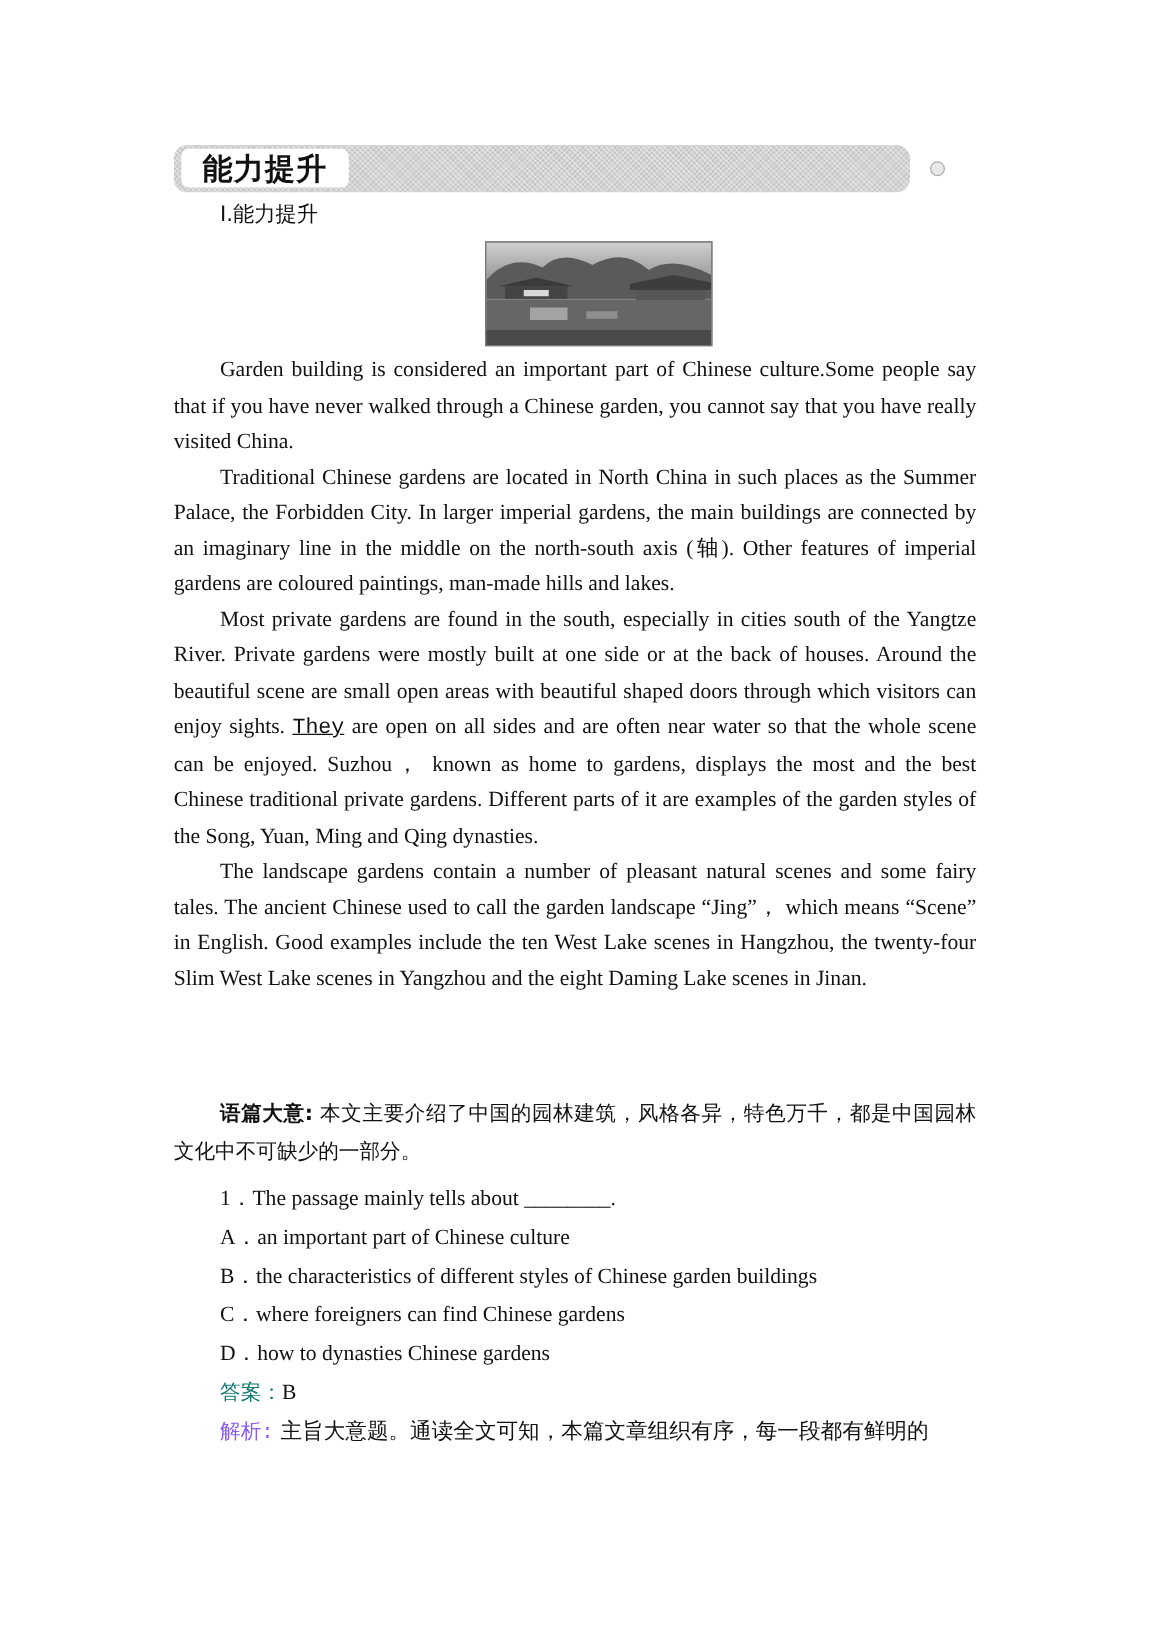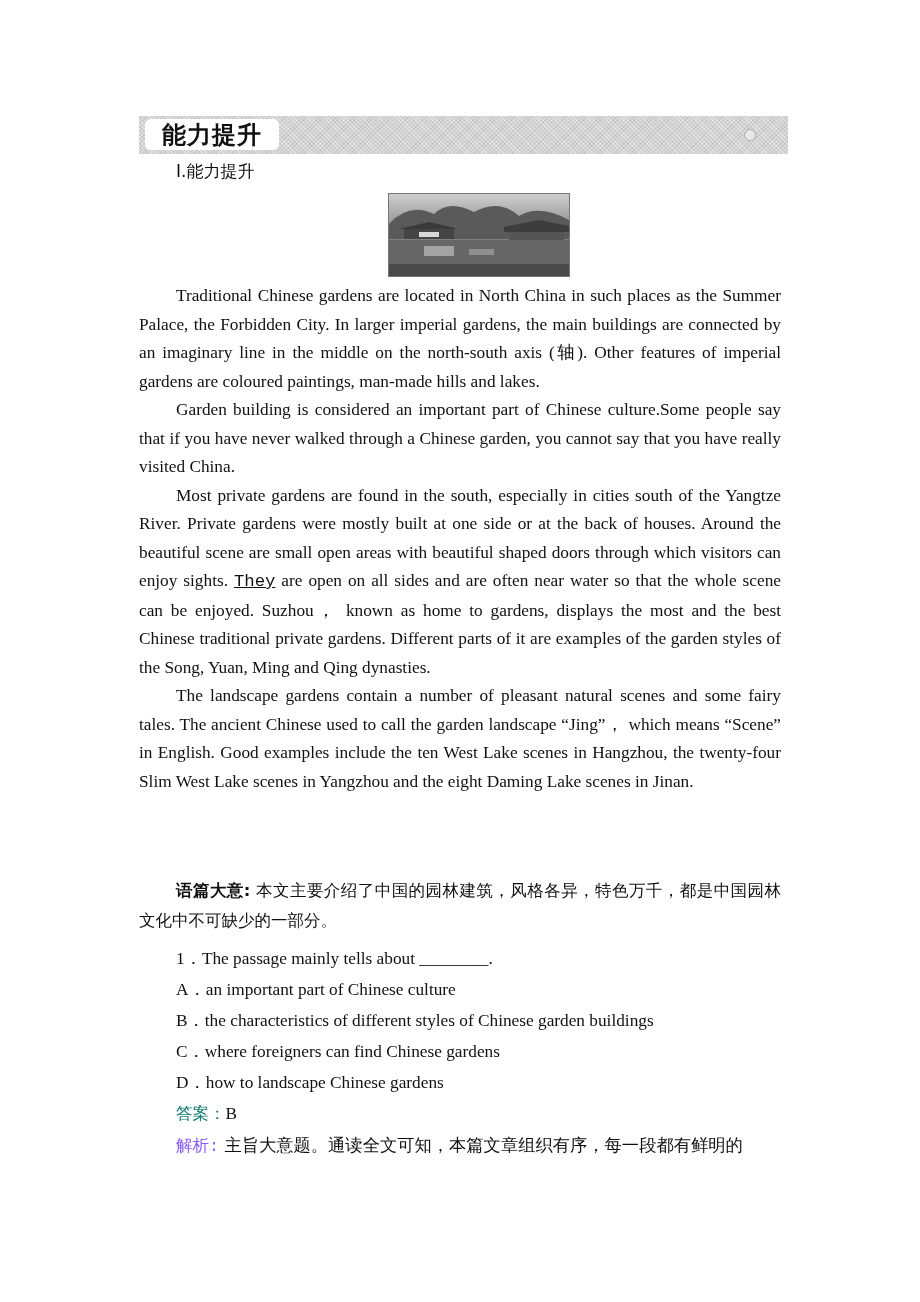--- a/index.html
+++ b/index.html
@@ -12,26 +12,27 @@
       height: 1302px;
       position: relative;
       overflow: hidden;
       font-family: "Liberation Serif", "DejaVu Serif", serif;
       color: #111;
     }
     .banner {
       position: absolute;
       left: 139px;
       top: 116px;
-      width: 649px;
+      width: 589px;
       height: 38px;
       background-color: #d4d4d4;
       background-image:
         repeating-linear-gradient(45deg, rgba(255,255,255,0.35) 0 1px, transparent 1px 3px),
         repeating-linear-gradient(-45deg, rgba(0,0,0,0.08) 0 1px, transparent 1px 3px);
+      border-radius: 11px;
     }
     .banner-title {
       position: absolute;
       left: 6px;
       top: 3px;
       width: 134px;
       height: 31px;
       background: #fff;
       border-radius: 6px;
       display: flex;
@@ -157,31 +158,31 @@
     <path d="M115 33 L150 26 L180 32 L180 38 L115 38 Z" fill="#3d3d3d"></path>
     <rect x="120" y="38" width="55" height="8" fill="#555"></rect>
     <rect x="0" y="46" width="180" height="36" fill="#666"></rect>
     <rect x="35" y="52" width="30" height="10" fill="#bdbdbd" opacity="0.7"></rect>
     <rect x="80" y="55" width="25" height="6" fill="#aaa" opacity="0.6"></rect>
     <rect x="0" y="70" width="180" height="12" fill="#4a4a4a"></rect>
   </svg>
 </div>
 
 <div class="text-block" style="top: 282px;">
+  <p class="para">Garden building is  considered  an important  part  of Chinese culture.Some people  say that if you have never walked through a Chinese garden, you cannot say that you have really visited China.</p>
   <p class="para">Traditional Chinese gardens are located in North China in such places as the Summer Palace, the Forbidden City. In larger imperial gardens, the main buildings are connected by an imaginary line in the middle on the north-south axis (轴). Other features of imperial gardens are coloured paintings, man-made hills and lakes.</p>
-  <p class="para">Garden building is  considered  an important  part  of Chinese culture.Some people  say that if you have never walked through a Chinese garden, you cannot say that you have really visited China.</p>
   <p class="para"><span>Most private gardens are found in the south, especially in cities south of the Yangtze River. Private gardens were mostly built at one side or at the back of houses. Around the beautiful scene are small  open  areas  with  beautiful  shaped doors through which visitors can enjoy sights. </span><span class="u">They</span><span> are open on all sides and are often near water so that the whole scene can be enjoyed. Suzhou， known as home to gardens, displays the most and the best Chinese traditional private gardens. Different parts of it are examples of the garden styles of the Song, Yuan, Ming and Qing dynasties.</span></p>
   <p class="para">The landscape gardens contain a number of pleasant natural scenes and some fairy tales. The ancient Chinese used to call the garden landscape “Jing”，  which means “Scene” in English. Good examples include the ten West Lake scenes in Hangzhou, the twenty-four Slim West Lake scenes in Yangzhou and the eight Daming Lake scenes in Jinan.</p>
 </div>
 
 <div class="text-block" style="top: 876px; line-height: 30px;">
   <p class="para cn"><span class="cn-bold">语篇大意:</span><span> 本文主要介绍了中国的园林建筑，风格各异，特色万千，都是中国园林文化中不可缺少的一部分。</span></p>
 </div>
 
 <div class="q-line" style="top: 948px;">1．The passage mainly tells about ________.</div>
 <div class="q-line" style="top: 979px;">A．an important part of Chinese culture</div>
 <div class="q-line" style="top: 1010px;">B．the characteristics of different styles of Chinese garden buildings</div>
 <div class="q-line" style="top: 1041px;">C．where foreigners can find Chinese gardens</div>
-<div class="q-line" style="top: 1072px;">D．how to landscape Chinese gardens</div>
+<div class="q-line" style="top: 1072px;">D．how to dynasties Chinese gardens</div>
 
 <div class="q-line" style="top: 1103px;"><span class="answer-label">答案：</span><span>B</span></div>
 
 <div class="q-line cn" style="top: 1134px;"><span class="analysis-label">解析:</span><span> 主旨大意题。通读全文可知，本篇文章组织有序，每一段都有鲜明的</span></div>
 
 </body></html>

